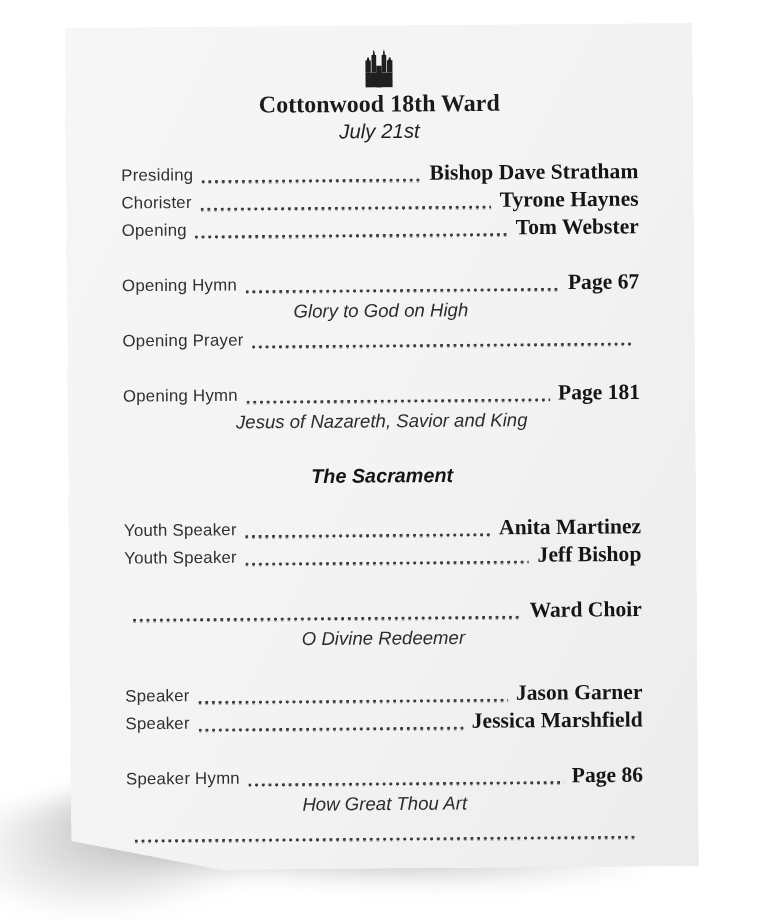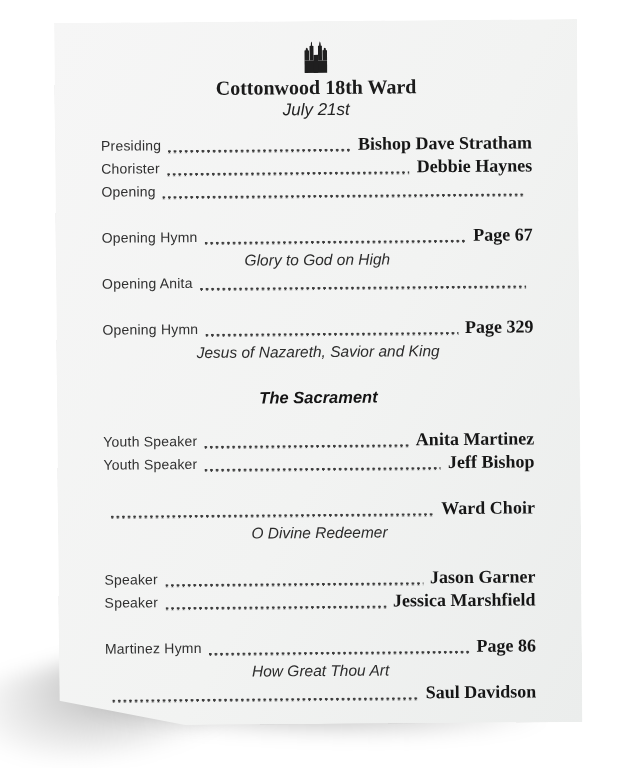--- a/index.html
+++ b/index.html
@@ -170,44 +170,45 @@
       <div class="blocks" id="blocks">
           <div class="block">
             <div class="row">
               <span class="label">Presiding</span>
               <span class="leader"></span>
               <span class="value">Bishop Dave Stratham</span>
             </div>
             <div class="row">
               <span class="label">Chorister</span>
               <span class="leader"></span>
-              <span class="value">Debbie Haynes</span>
+              <span class="value">Tyrone Haynes</span>
             </div>
             <div class="row">
               <span class="label">Opening</span>
               <span class="leader"></span>
+              <span class="value">Tom Webster</span>
             </div>
           </div>
           <div class="block">
             <div class="row">
               <span class="label">Opening Hymn</span>
               <span class="leader"></span>
               <span class="value">Page 67</span>
             </div>
             <div class="song">Glory to God on High</div>
             <div class="row">
-              <span class="label">Opening Anita</span>
+              <span class="label">Opening Prayer</span>
               <span class="leader"></span>
             </div>
           </div>
           <div class="block">
             <div class="row">
               <span class="label">Opening Hymn</span>
               <span class="leader"></span>
-              <span class="value">Page 329</span>
+              <span class="value">Page 181</span>
             </div>
             <div class="song">Jesus of Nazareth, Savior and King</div>
           </div>
           <div class="block heading-block">
             <div class="heading">The Sacrament</div>
           </div>
           <div class="block">
             <div class="row">
               <span class="label">Youth Speaker</span>
               <span class="leader"></span>
@@ -233,27 +234,26 @@
               <span class="value">Jason Garner</span>
             </div>
             <div class="row">
               <span class="label">Speaker</span>
               <span class="leader"></span>
               <span class="value">Jessica Marshfield</span>
             </div>
           </div>
           <div class="block">
             <div class="row">
-              <span class="label">Martinez Hymn</span>
+              <span class="label">Speaker Hymn</span>
               <span class="leader"></span>
               <span class="value">Page 86</span>
             </div>
             <div class="song">How Great Thou Art</div>
             <div class="row">
               <span class="leader"></span>
-              <span class="value">Saul Davidson</span>
             </div>
           </div>
         </div>
 
     </div>
   </div>
 </div>
 
 </body></html>

